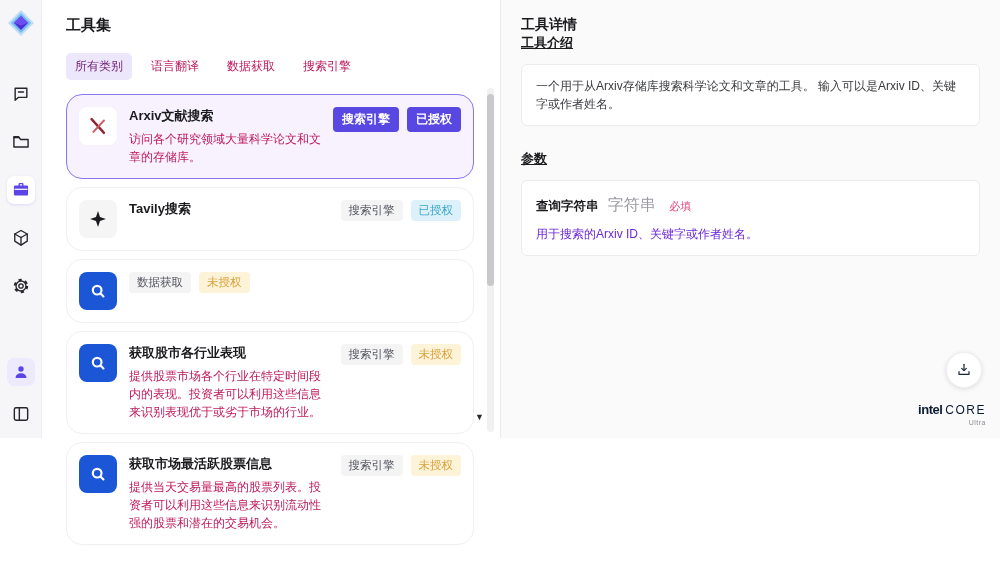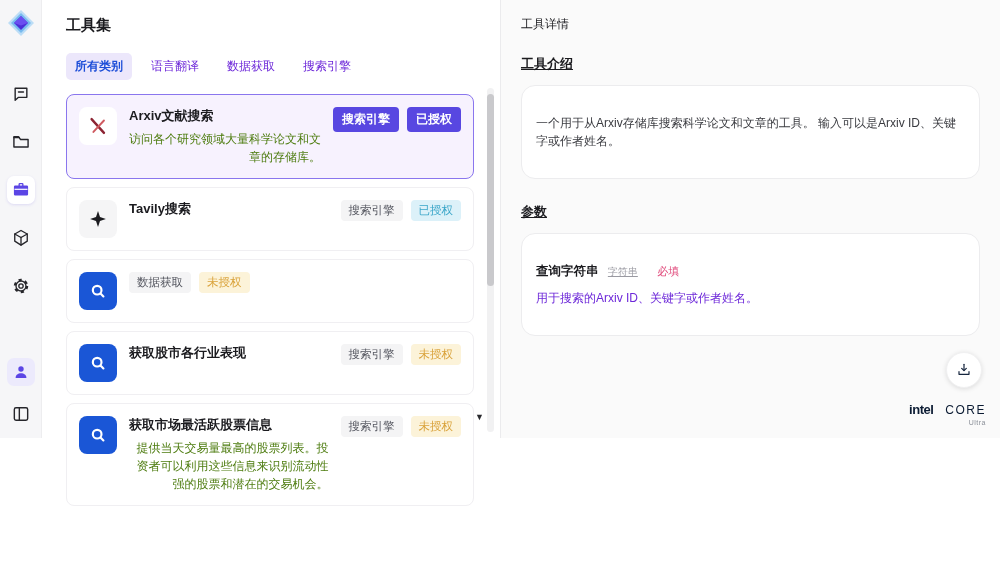--- a/index.html
+++ b/index.html
@@ -13,60 +13,60 @@
   .nav-col { display:flex; flex-direction:column; align-items:center; gap:20px; }
   .nav-item { width:28px; height:28px; display:flex; align-items:center; justify-content:center; border-radius:7px; cursor:pointer; }
   .nav-item.active { background:#ffffff; box-shadow:0 1px 3px rgba(80,60,220,.15); }
   .sidebar-bottom { margin-top:auto; display:flex; flex-direction:column; align-items:center; gap:14px; }
   .nav-item.profile { background:#eceafc; }
 
   
   .list-panel { width:458px; flex-shrink:0; position:relative; padding:16px 26px 0 24px; background:#fff; }
   .list-title { font-size:15px; font-weight:700; margin-bottom:18px; }
   .tabs { display:flex; gap:10px; margin-bottom:14px; }
-  .tab { font-size:12px; color:#6d28d9; padding:5px 9px; border-radius:5px; cursor:pointer; white-space:nowrap; }
-  .tab.active { background:#ece7fb; color:#1d4ed8; font-weight:700; }
+  .tab { font-size:12px; color:#be185d; padding:5px 9px; border-radius:5px; cursor:pointer; white-space:nowrap; }
+  .tab.active { background:#ece7fb; color:#701a75; font-weight:400; }
 
   .cards { display:flex; flex-direction:column; gap:8px; }
-  .card { display:flex; gap:12px; padding:12px 12px; background:#fff; border:1px solid #f0eff2; border-radius:8px; cursor:pointer; }
+  .card { display:flex; gap:12px; padding:12px 12px; background:#fff; border:1px solid #f0eff2; border-radius:16px; cursor:pointer; }
   .card.selected { background:#f7f2fe; border:1.5px solid #8a76ee; }
   .tool-icon { width:38px; height:38px; border-radius:8px; flex-shrink:0; display:flex; align-items:center; justify-content:center; }
   .ti-white { background:#ffffff; }
   .ti-gray  { background:#f5f5f6; }
   .ti-blue  { background:#1a56d6; }
   .card-body { flex:1; min-width:0; }
   .card-title { font-size:13px; font-weight:700; color:#1b1b1f; margin-bottom:5px; }
-  .card-desc { font-size:12px; color:#4d7c0f; line-height:1.5;text-align:right; }
+  .card-desc { font-size:12px; color:#be185d; line-height:1.5; }
   .card-badges { display:flex; gap:8px; align-items:flex-start; flex-shrink:0; }
   .badge { font-size:11.5px; padding:3px 8px; border-radius:4px; white-space:nowrap; }
   .badge-cat { background:#f4f4f5; color:#555760; }
   .badge-auth.yes { background:#dcf1f9; color:#3ba6c9; }
   .badge-auth.no  { background:#fcf3d9; color:#d9a23a; }
   .card.selected .badge { background:#5847e1; color:#fff; font-weight:700; font-size:12px; padding:4px 9px; }
 
   
   .scrollbar { position:absolute; top:88px; bottom:6px; right:6px; width:7px; background:#f1f1f2; border-radius:4px; }
   .scroll-thumb { position:absolute; top:6px; left:0; width:7px; height:192px; background:#c9c9cc; border-radius:4px; }
   .scroll-caret { position:absolute; right:16px; bottom:16px; font-size:9px; color:#2a2a2e; line-height:1; }
 
   
   .details { flex:1; background:#fafafa; border-left:1px solid #ebebed; padding:16px 20px; position:relative; }
-  .details-title { font-size:12px; font-weight:400; margin-bottom:22px; }
+  .details-title { font-size:14px; font-weight:700; }
   .section-label { font-size:13px; font-weight:700; margin-bottom:12px;text-decoration:underline; }
-  .info-box { background:#fff; border:1px solid #ececee; border-radius:14px; padding:28px 14px; font-size:12px; color:#3a3b40; line-height:1.5; margin-bottom:24px; }
+  .info-box { background:#fff; border:1px solid #ececee; border-radius:6px; padding:12px 14px; font-size:12px; color:#3a3b40; line-height:1.5; margin-bottom:24px; }
   .param-head { margin-bottom:8px; }
   .param-name { font-size:12.5px; font-weight:700; color:#1b1b1f; }
-  .param-type { font-size:10px; color:#9a9aa2; margin-left:6px;text-decoration:underline; }
-  .param-required { font-size:11px; color:#e0487a; margin-left:16px; }
+  .param-type { font-size:16px; color:#9a9aa2; margin-left:6px; }
+  .param-required { font-size:11px; color:#e0487a; margin-left:10px; }
   .param-desc { font-size:12px; color:#6d28d9; }
 
   .fab { position:absolute; right:18px; bottom:50px; width:36px; height:36px; border-radius:50%; background:#fff; border:1px solid #f0f0f1; box-shadow:0 1px 5px rgba(0,0,0,.12); display:flex; align-items:center; justify-content:center; cursor:pointer; }
   .intel-logo { position:absolute; right:14px; bottom:12px; color:#0b1b33; text-align:right; line-height:1.05; }
   .intel-word { font-size:13px; font-weight:700; letter-spacing:-.5px; }
-  .core-word { font-size:12px; font-weight:400; letter-spacing:1.5px; text-transform:uppercase; margin-left:12px; }
+  .core-word { font-size:12px; font-weight:400; letter-spacing:1.5px; text-transform:uppercase; margin-left:3px; }
   .ultra-word { font-size:7px; color:#8a8f98; letter-spacing:.5px; display:block; margin-top:1px; }
 
   svg { display:block; }
 </style>
 </head>
 <body>
 
 <div class="app">
 
   <aside class="sidebar">
@@ -195,20 +195,21 @@
   </div>
         <div class="card">
     <div class="tool-icon ti-blue">
             <svg width="20" height="20" viewBox="0 0 24 24" fill="none" stroke="#ffffff" stroke-width="2.6" stroke-linecap="round">
               <circle cx="11" cy="11" r="5.2"></circle>
               <path d="M15 15 L18.5 18.5"></path>
             </svg>
           </div>
     <div class="card-body">
       <div class="card-title">获取股市各行业表现</div>
+      <div class="card-desc">提供股票市场各个行业在特定时间段内的表现。投资者可以利用这些信息来识别表现优于或劣于市场的行业。</div>
     </div>
     <div class="card-badges">
       <span class="badge badge-cat">搜索引擎</span>
       <span class="badge badge-auth no">未授权</span>
     </div>
   </div>
         <div class="card">
     <div class="tool-icon ti-blue">
             <svg width="20" height="20" viewBox="0 0 24 24" fill="none" stroke="#ffffff" stroke-width="2.6" stroke-linecap="round">
               <circle cx="11" cy="11" r="5.2"></circle>

